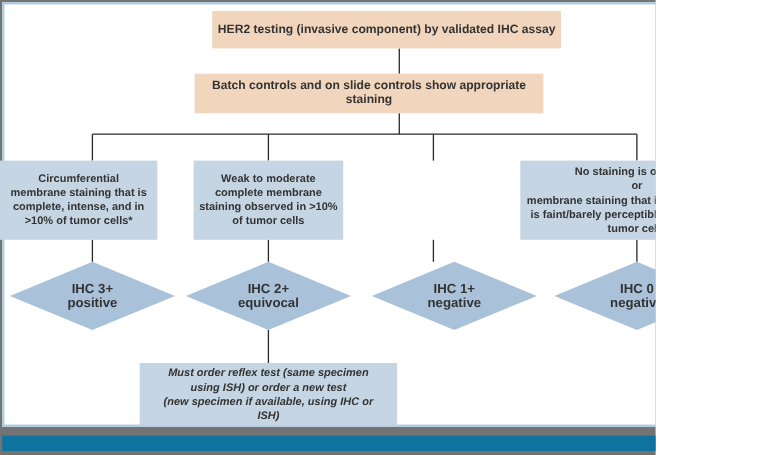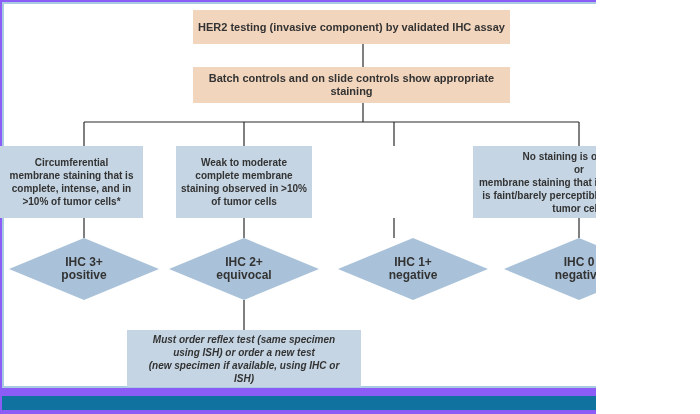--- a/index.html
+++ b/index.html
@@ -8,21 +8,21 @@
     --diamond:#a9c2d9;
     --teal-bar:#10739f;
     --border:#a9cbe1;
     --line:#2b2b2b;
     --text:#333333;
   }
   html,body{margin:0;padding:0;background:#fff;}
   .page{
     position:relative;
     width:596px;height:414px;
-    background:#8b5cf6;
+    background:#737373;
     font-family:"Liberation Sans","DejaVu Sans",sans-serif;
     color:var(--text);
     overflow:hidden;
   }
   .figure-frame{
     position:absolute;left:2px;top:2px;
     width:689px;height:386px;
     border:2px solid var(--border);
     background:#ffffff;
     box-sizing:border-box;
@@ -58,21 +58,21 @@
     padding:2px 16px;
     font-style:italic;
   }
   .diamond{
     background:var(--diamond);
     clip-path:polygon(50% 0%,100% 50%,50% 100%,0% 50%);
     font-size:12px;line-height:13px;
   }
   
   .box-title   {left:193px;top:10px; width:317px;height:34px;}
-  .box-controls{left:193px;top:67px; width:317px;height:36px;}
+  .box-controls{left:177px;top:67px; width:317px;height:36px;}
   .box-c1{left:0; top:146px;width:143px;height:72px;}
   .box-c2{left:176px;top:146px;width:136px;height:72px;}
   .box-c3{left:325px;top:146px;width:138px;height:72px;}
   .box-c4{left:473px;top:146px;width:212px;height:72px;}
   .dia-1{left:9px;  top:238px;width:150px;height:62px;}
   .dia-2{left:169px;top:238px;width:150px;height:62px;}
   .dia-3{left:338px;top:238px;width:150px;height:62px;}
   .dia-4{left:504px;top:238px;width:150px;height:62px;}
   .box-reflex{left:127px;top:330px;width:234px;height:57px;}
 </style>

